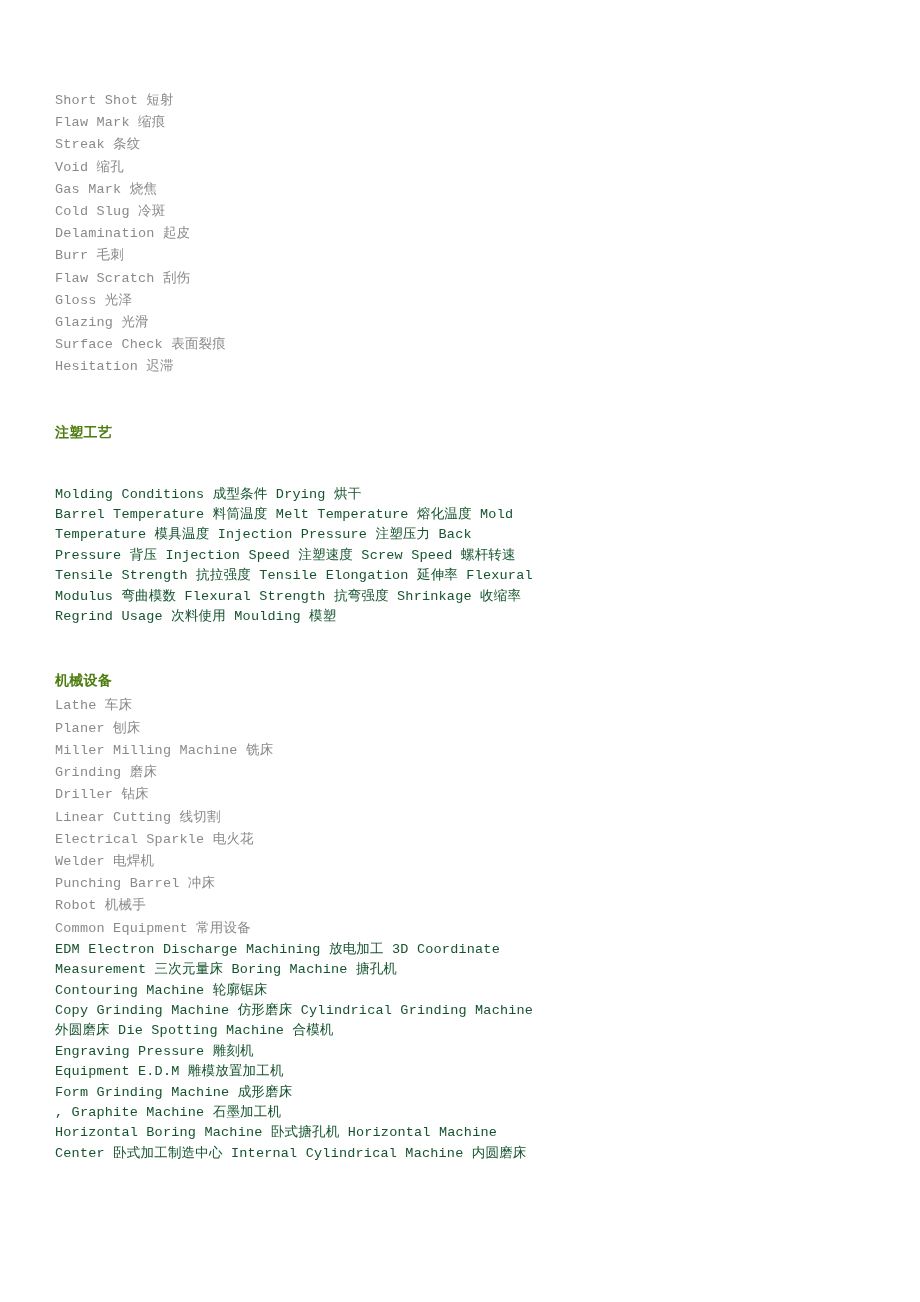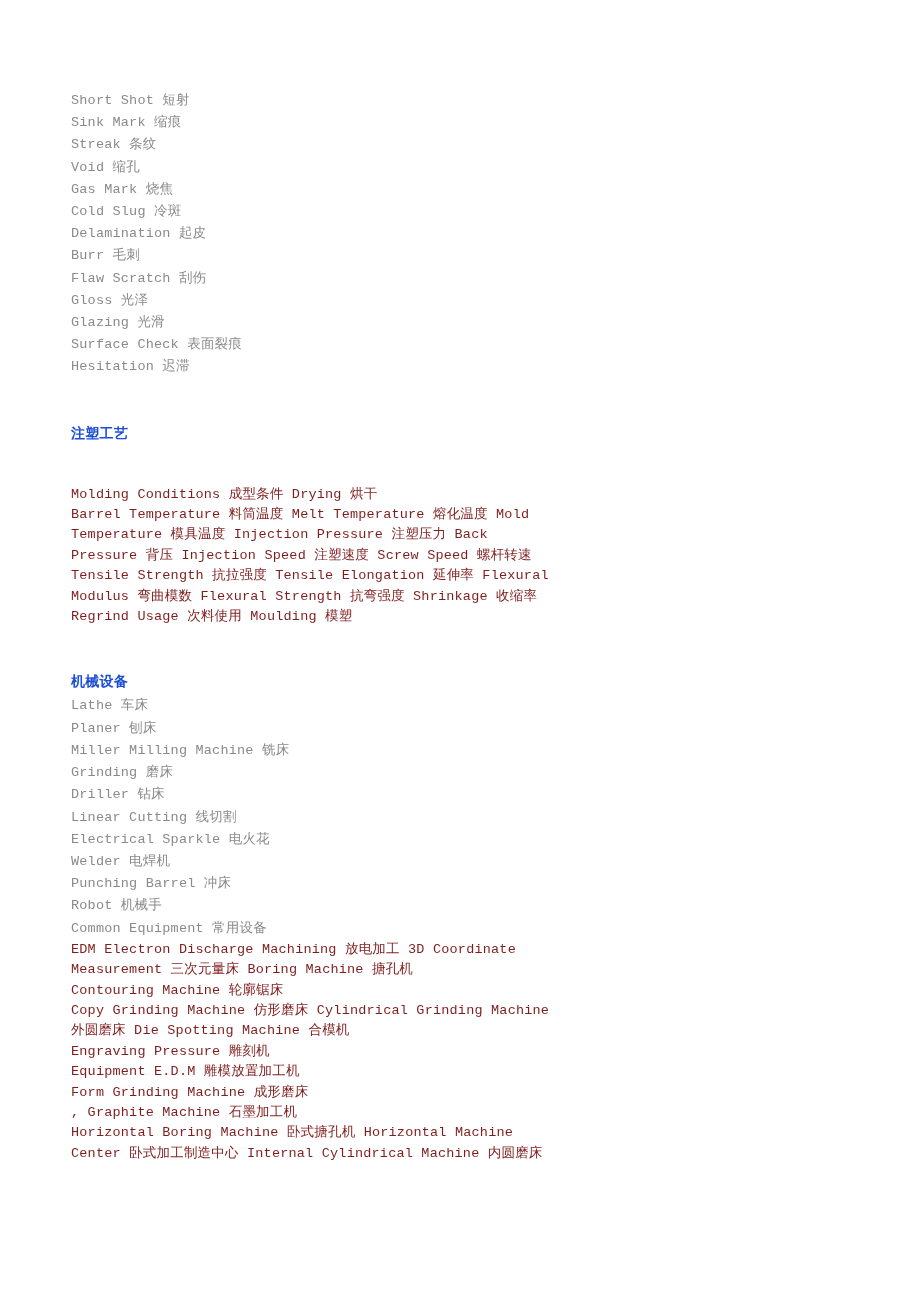--- a/index.html
+++ b/index.html
@@ -12,62 +12,62 @@
     height: 1302px;
     font-family: "Liberation Mono", "DejaVu Sans Mono", monospace;
     color: #8a8a8a;
     -webkit-font-smoothing: antialiased;
   }
   .page {
     position: relative;
     width: 920px;
     height: 956px;
     box-sizing: border-box;
-    padding: 90px 0 0 71px;
+    padding: 90px 0 0 55px;
   }
   .content {
     width: 481px;
   }
   .doc-line {
     font-size: 13.5px;
     line-height: 22.2px;
     color: #8a8a8a;
     white-space: pre-wrap;
     letter-spacing: 0.2px;
   }
   .doc-para {
     font-size: 13.5px;
     line-height: 20.4px;
-    color: #7f1d1d;
+    color: #14532d;
     letter-spacing: 0.2px;
     text-align: left;
     word-break: break-word;
   }
   .section-heading {
-    font-family: Liberation Sans, sans-serif;
+    font-family: Liberation Mono, monospace;
     font-size: 14px;
     font-weight: bold;
-    color: #1d4ed8;
+    color: #4d7c0f;
     line-height: 18px;
     letter-spacing: 0.3px;
   }
   .gap-lg   { height: 45px; }
   .gap-md   { height: 43px; }
   .gap-xs   { height: 5px; }
   .underline-term { text-underline-offset: 2px; }
 </style>
 </head>
 <body>
 
 <div class="page">
   <div class="content">
 
     <div>
       <div class="doc-line">Short Shot 短射</div>
-      <div class="doc-line">Sink Mark 缩痕</div>
+      <div class="doc-line">Flaw Mark 缩痕</div>
       <div class="doc-line">Streak 条纹</div>
       <div class="doc-line">Void 缩孔</div>
       <div class="doc-line">Gas Mark 烧焦</div>
       <div class="doc-line">Cold Slug 冷斑</div>
       <div class="doc-line">Delamination 起皮</div>
       <div class="doc-line">Burr 毛刺</div>
       <div class="doc-line">Flaw Scratch 刮伤</div>
       <div class="doc-line">Gloss 光泽</div>
       <div class="doc-line">Glazing 光滑</div>
       <div class="doc-line">Surface Check 表面裂痕</div>

